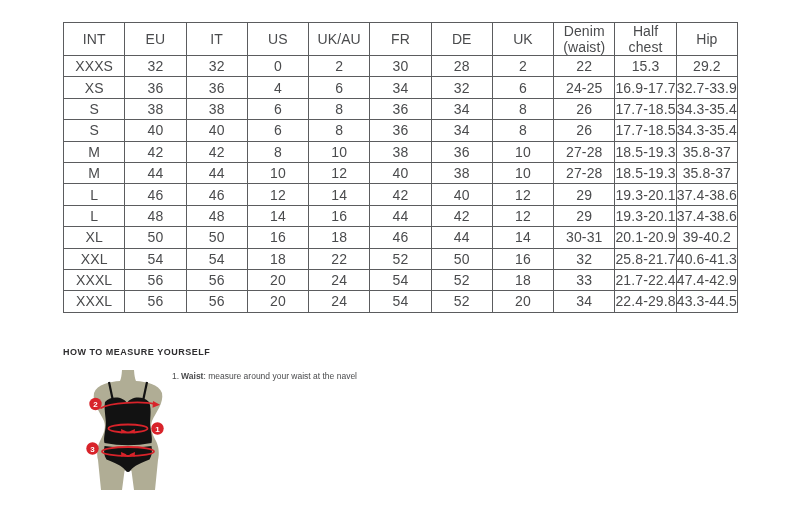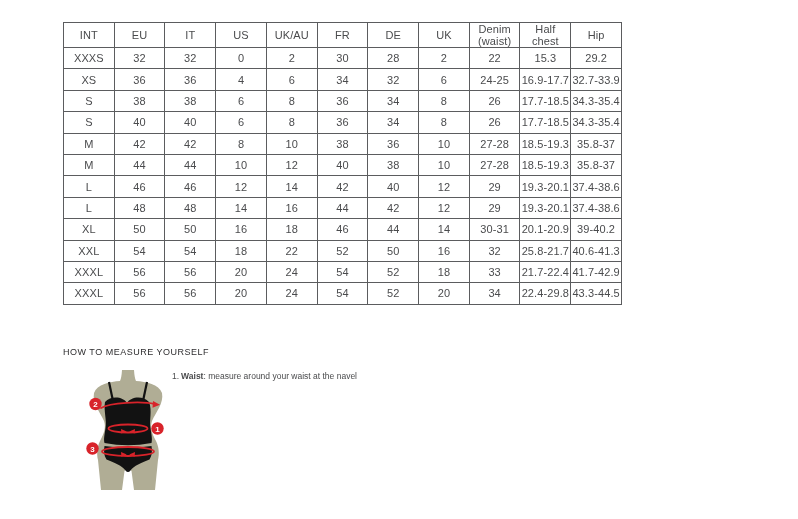--- a/index.html
+++ b/index.html
@@ -5,37 +5,37 @@
   html,body{margin:0;padding:0;}
   body{
     width:798px;height:519px;background:#ffffff;
     font-family:"Liberation Sans","DejaVu Sans",sans-serif;
     overflow:hidden;
   }
   .page{position:relative;width:798px;height:519px;background:#fff;}
 
   
   table.size-table{
-    position:absolute;left:63px;top:22px;width:559px;
+    position:absolute;left:63px;top:22px;width:675px;
     border-collapse:collapse;table-layout:fixed;
-    font-size:11px;color:var(--text,#4a4b4d);
+    font-size:14px;color:var(--text,#4a4b4d);
   }
   table.size-table th,
   table.size-table td{
     border:1px solid var(--table-border,#5b5c5e);
     text-align:center;vertical-align:middle;
     padding:0;font-weight:400;letter-spacing:.1px;
   }
   table.size-table th{height:24px;}
   table.size-table td{height:20.4px;}
 
   
   .measure-heading{
     position:absolute;left:63px;top:347px;margin:0;
-    font-size:9px;font-weight:400;letter-spacing:.5px;
+    font-size:9px;font-weight:700;letter-spacing:.5px;
     color:#2e2d2f;
   }
   .figure-wrap{position:absolute;left:80px;top:368px;width:92px;height:126px;}
   ol.steps{
     position:absolute;left:172px;top:372px;margin:0;padding:0;
     list-style:none;font-size:8.5px;color:var(--text,#4a4b4d);text-align:right;
   }
   ol.steps li{margin:0 0 5.5px 0;line-height:9.5px;white-space:nowrap;}
   ol.steps .num{margin-right:2px;}
   ol.steps .lbl{font-weight:700;}
@@ -196,21 +196,21 @@
           <td>XXXL</td>
           <td>56</td>
           <td>56</td>
           <td>20</td>
           <td>24</td>
           <td>54</td>
           <td>52</td>
           <td>18</td>
           <td>33</td>
           <td>21.7-22.4</td>
-          <td>41.7-42.9</td>
+          <td>47.4-42.9</td>
         </tr>
         <tr>
           <td>XXXL</td>
           <td>56</td>
           <td>56</td>
           <td>20</td>
           <td>24</td>
           <td>54</td>
           <td>52</td>
           <td>20</td>

